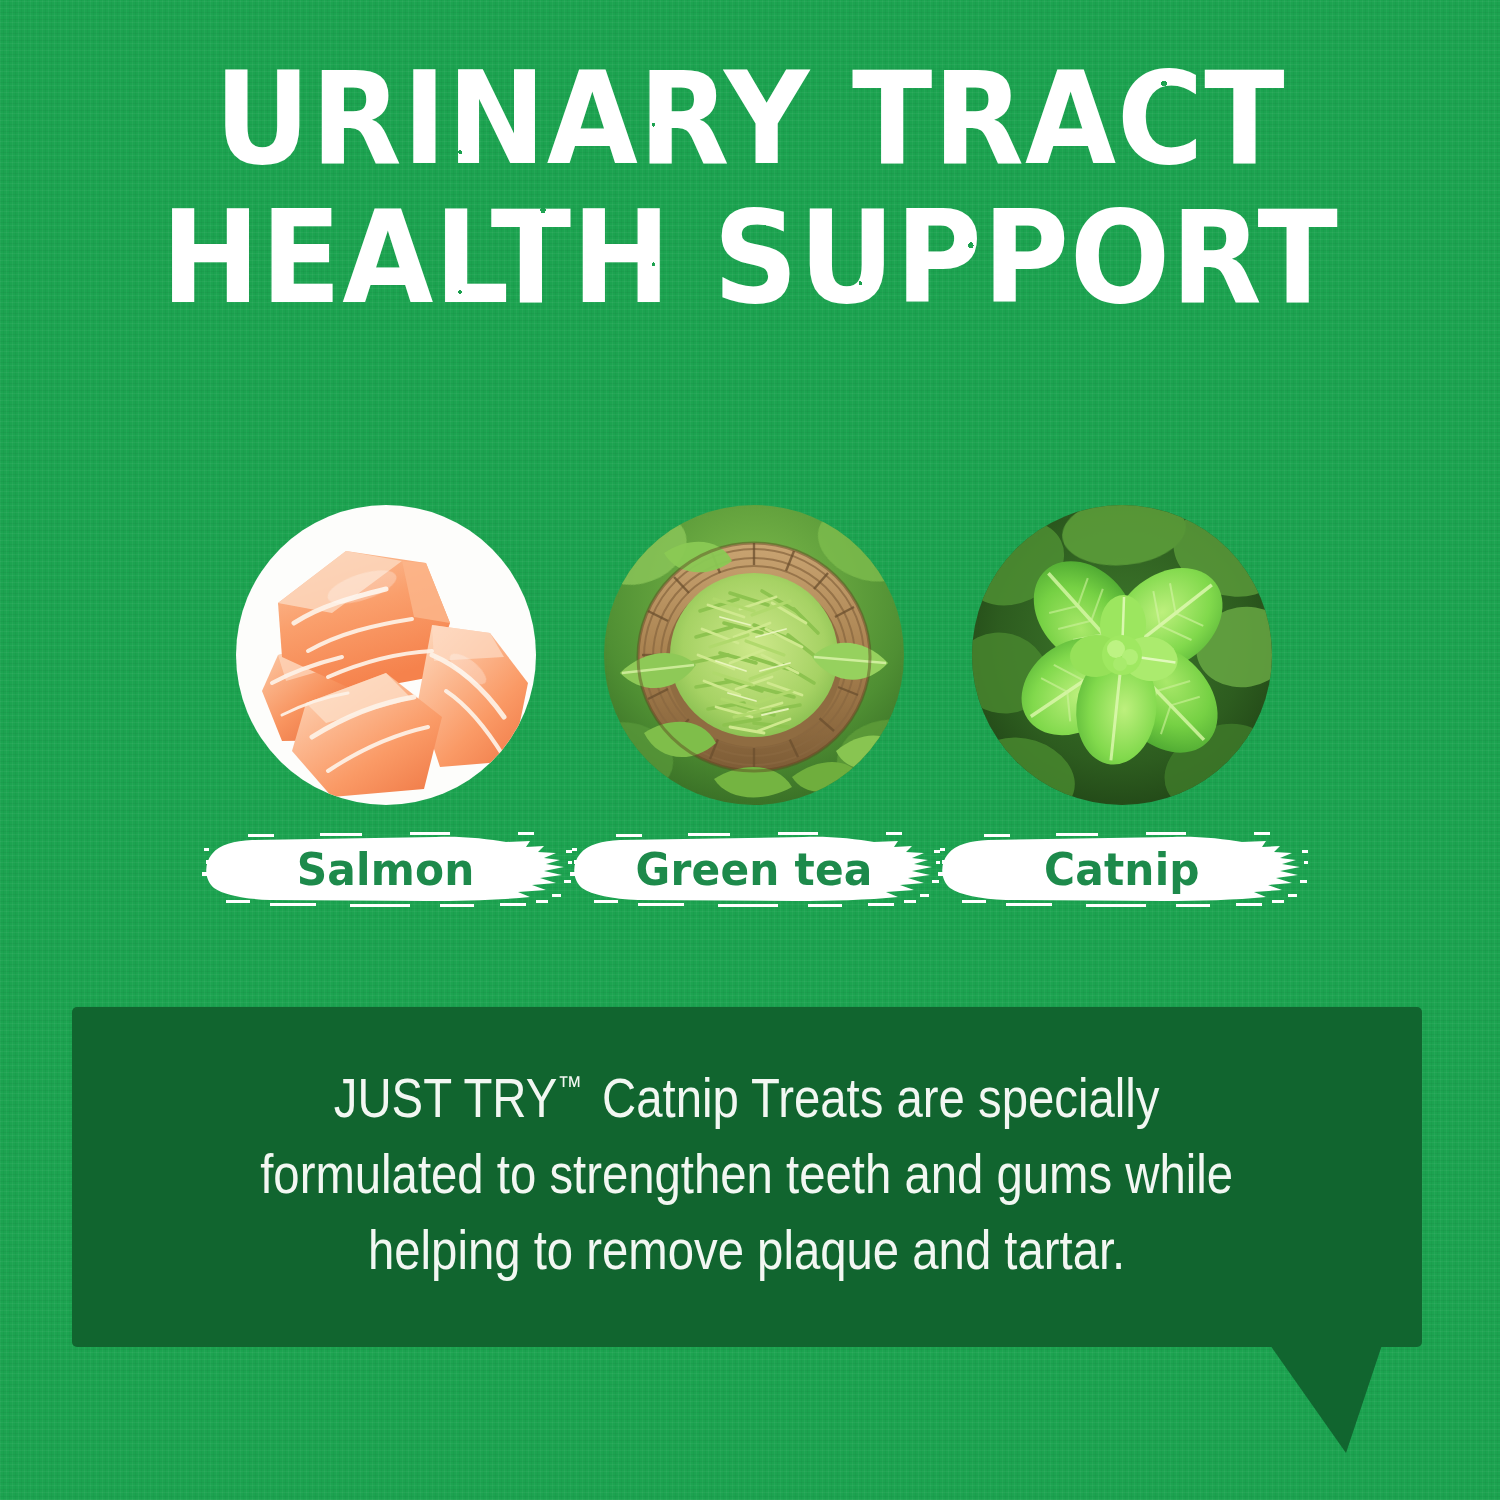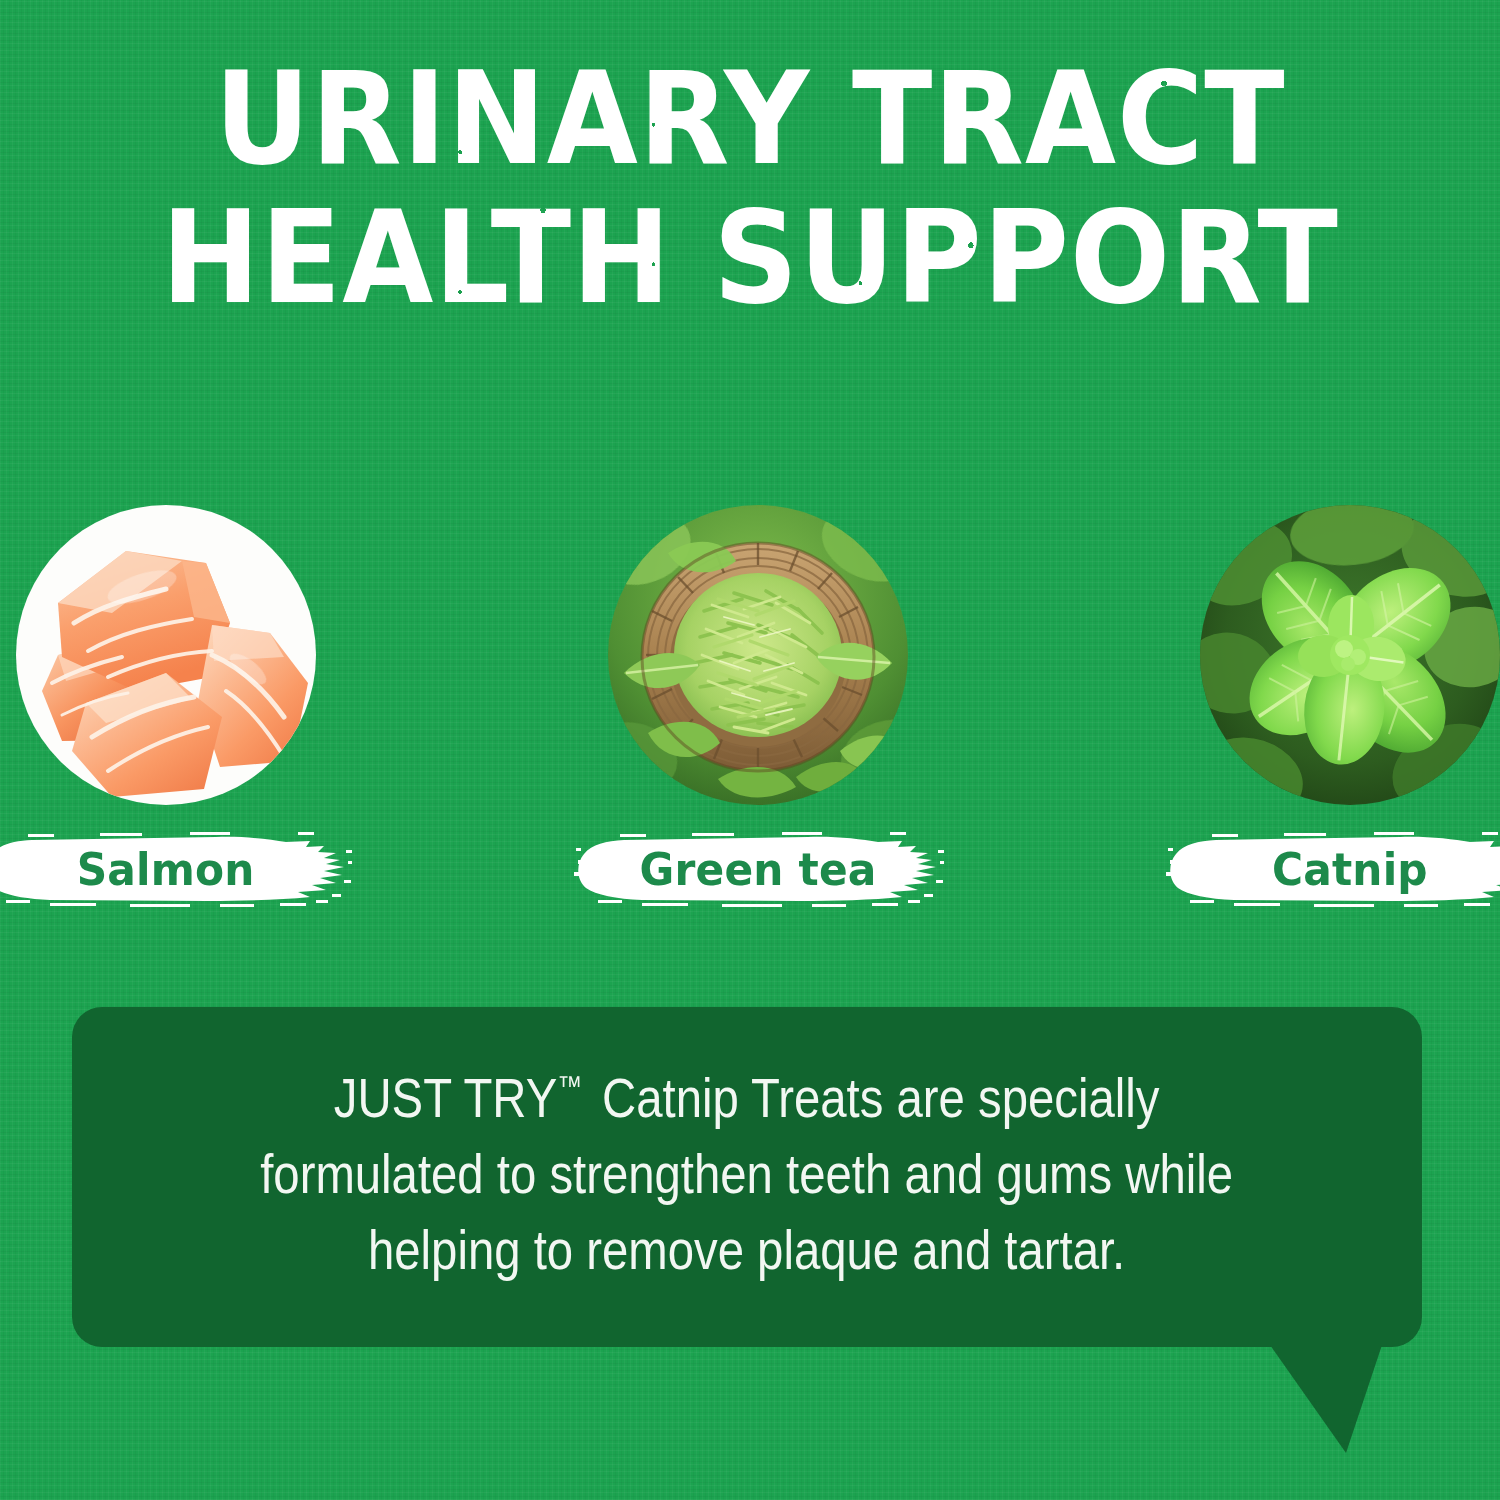--- a/index.html
+++ b/index.html
@@ -103,27 +103,27 @@
       radial-gradient(circle at 11% 88%, #000 0 2px, transparent 2px),
       radial-gradient(circle at 47% 90%, #000 0 2px, transparent 2px),
       radial-gradient(circle at 63% 8%,  #000 0 2px, transparent 2px),
       linear-gradient(#000, #000);
     mask-composite: exclude;
   }
 
   
   .ingredients {
     position: absolute;
-    left: 16px;
+    left: 8px;
     right: 0;
     top: 505px;
     z-index: 5;
     display: flex;
-    justify-content: space-between;
-    gap: 112px;
+    justify-content: center;
+    gap: 68px;
   }
   .ingredient {
     width: 300px;
     display: flex;
     flex-direction: column;
     align-items: center;
   }
   .circle {
     width: 300px;
     height: 300px;
@@ -165,21 +165,21 @@
   .bubble-wrap {
     position: absolute;
     left: 72px;
     top: 1007px;
     width: 1350px;
     z-index: 5;
   }
   .bubble {
     position: relative;
     background: #11652f;
-    border-radius: 30px;
+    border-radius: 5px;
     min-height: 340px;
     display: flex;
     align-items: center;
     justify-content: center;
     padding: 30px 60px 34px;
     box-sizing: border-box;
   }
   .bubble-tail {
     position: absolute;
     left: 1198px;

